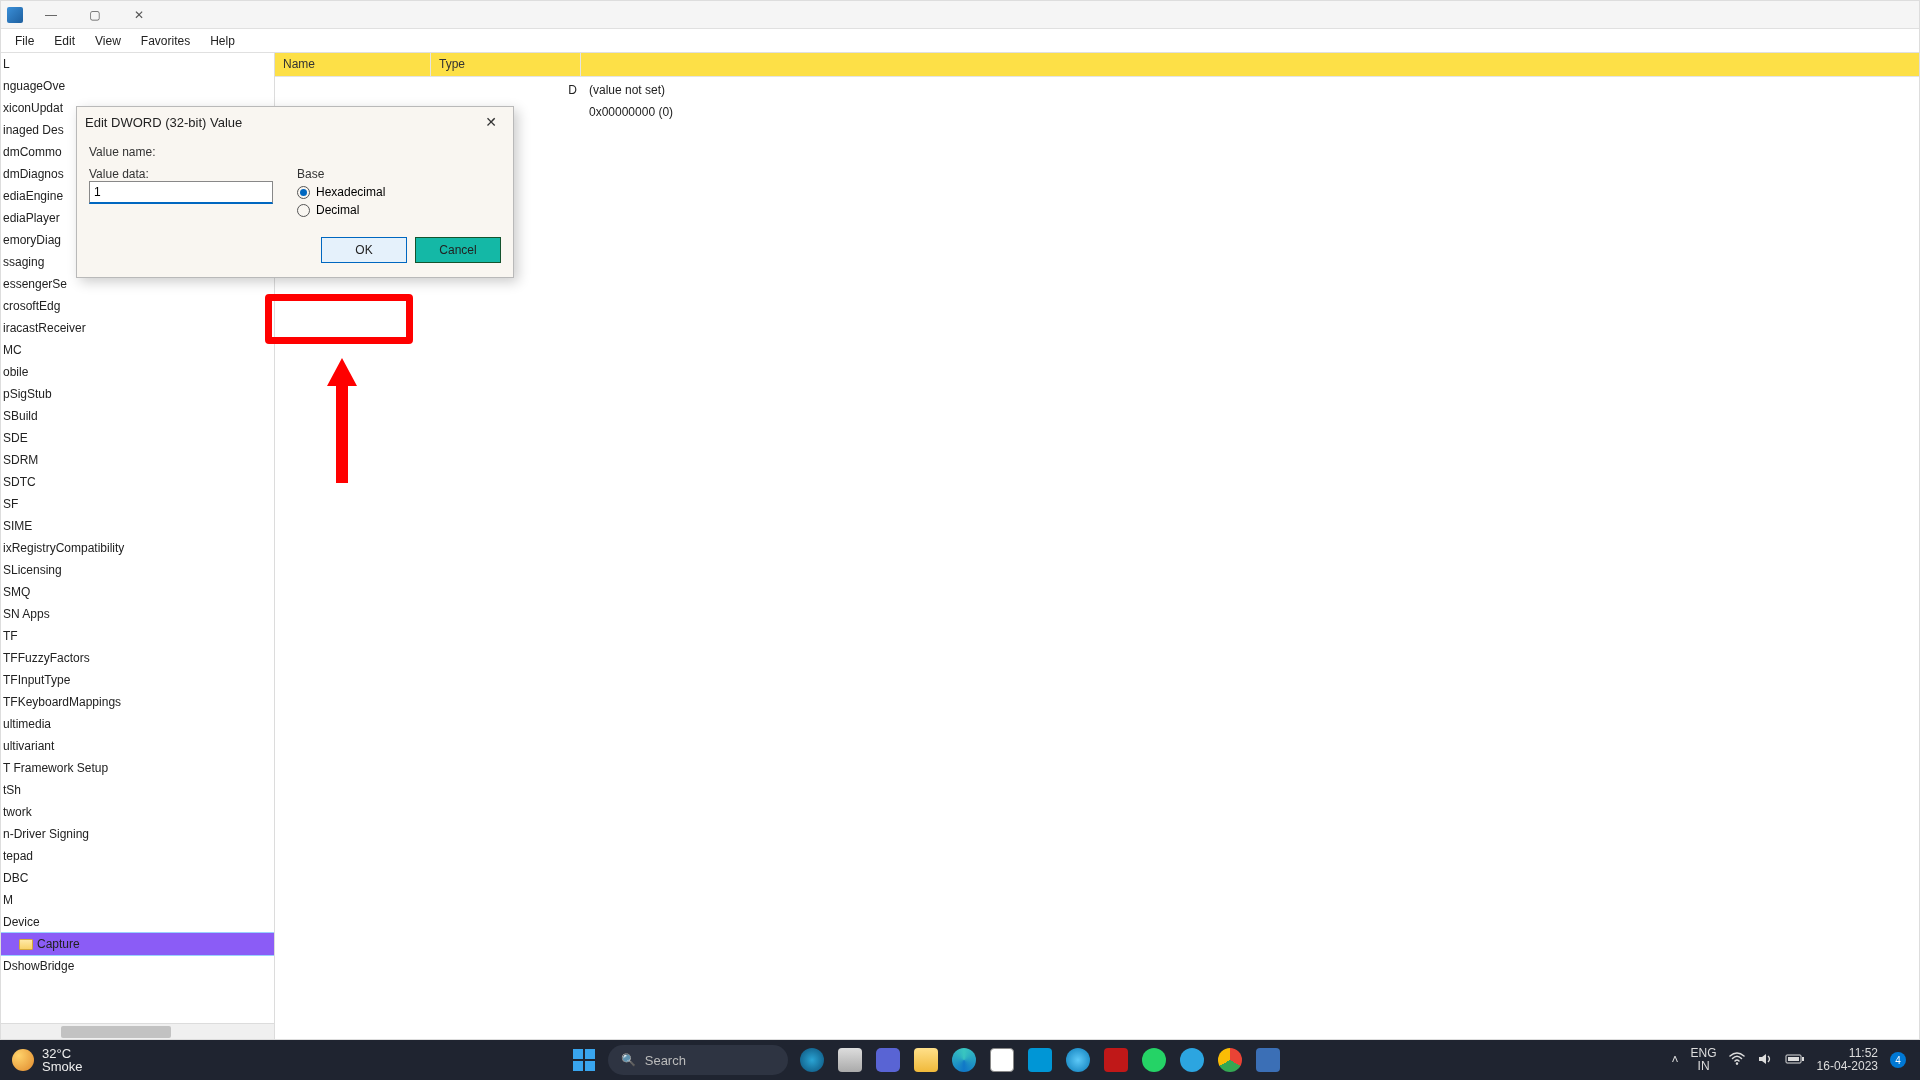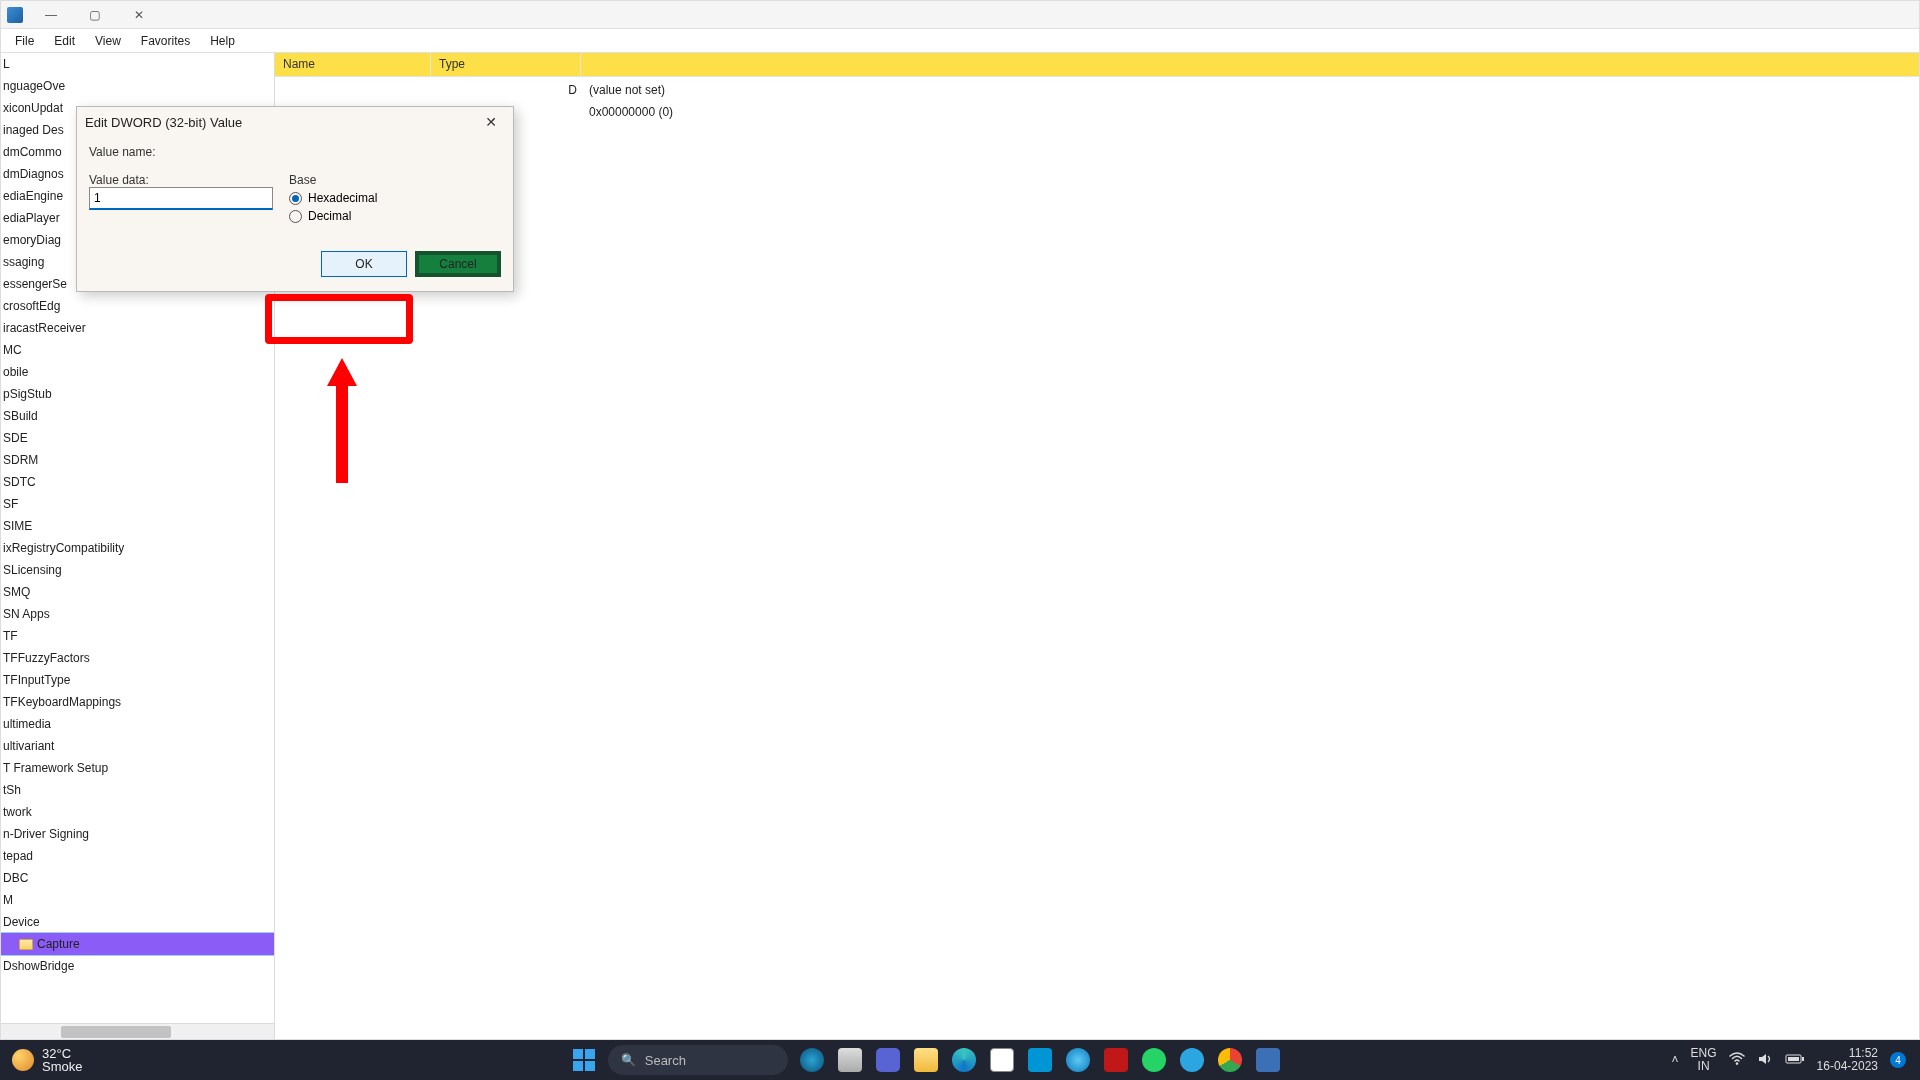--- a/index.html
+++ b/index.html
@@ -30,29 +30,29 @@
 .list-body { flex: 1; padding: 2px 0; }
 .list-row { height: 22px; display: flex; align-items: center; }
 .list-row .cell { padding: 0 8px; color: #222; }
 .dialog { position: absolute; left: 76px; top: 106px; width: 438px; background: #f9f6f1; border: 1px solid #b9b9b9; box-shadow: 4px 4px 12px rgba(0,0,0,0.2); z-index: 100; }
 .dialog-titlebar { height: 30px; display: flex; align-items: center; padding: 0 8px; background: #f9f6f1; }
 .dialog-titlebar .dlg-title { flex: 1; color: #222; font-size: 13px; }
 .dialog-titlebar .dlg-close { width: 28px; height: 22px; display: flex; align-items: center; justify-content: center; color: #333; cursor: pointer; font-size: 14px; }
 .dialog-body { padding: 4px 12px 14px 12px; }
 .dlg-label { color: #333; font-size: 12px; margin-top: 4px; }
 .dlg-field { width: 100%; border: none; border-bottom: 1px solid #888; background: transparent; padding: 4px 2px; font-size: 12px; margin-top: 2px; }
-.dlg-row { display: flex; gap: 16px; margin-top: 10px; }
+.dlg-row { display: flex; gap: 24px; margin-top: 4px; }
 .dlg-col-left { width: 184px; }
 .dlg-col-left input.valdata { width: 100%; border: 1px solid #888; border-bottom: 2px solid #0067c0; padding: 3px 4px; font-size: 12px; background: #fff; }
 .dlg-col-right { flex: 1; }
 .radio-row { display: flex; align-items: center; gap: 6px; margin-top: 4px; cursor: pointer; }
 .radio-dot { width: 13px; height: 13px; border: 1px solid #555; border-radius: 50%; display: flex; align-items: center; justify-content: center; }
 .radio-dot.checked::after { content: ""; width: 7px; height: 7px; background: #0067c0; border-radius: 50%; }
-.dlg-buttons { display: flex; justify-content: flex-end; gap: 8px; margin-top: 28px; }
-.dlg-btn { width: 86px; height: 26px; border: 4px solid #14532d; background: #15803d; color: #222; cursor: pointer; font-size: 12px; }
+.dlg-buttons { display: flex; justify-content: flex-end; gap: 8px; margin-top: 20px; }
+.dlg-btn { width: 86px; height: 26px; border: 1px solid #14532d; background: #14b8a6; color: #222; cursor: pointer; font-size: 12px; }
 .dlg-btn.ok { border: 1px solid #0067c0; background: #e5f1fb; }
 .highlight-box { position: absolute; left: 265px; top: 294px; width: 148px; height: 50px; border: 7px solid #ff0000; border-radius: 4px; z-index: 200; pointer-events: none; }
 .arrow { position: absolute; left: 327px; top: 358px; z-index: 200; pointer-events: none; }
 .arrow svg { display: block; }
 .taskbar { position: absolute; left: 0; bottom: 0; width: 100%; height: 40px; background: #1f2430; display: flex; align-items: center; color: #fff; }
 .tb-left { display: flex; align-items: center; gap: 8px; padding-left: 12px; width: 180px; }
 .tb-weather-icon { width: 22px; height: 22px; border-radius: 50%; background: radial-gradient(circle at 30% 30%,#ffd36b,#e08a2e); }
 .tb-weather-text { display: flex; flex-direction: column; line-height: 1; }
 .tb-weather-text span { font-size: 13px; color: #eee; }
 .tb-center { flex: 1; display: flex; align-items: center; justify-content: center; gap: 10px; }

